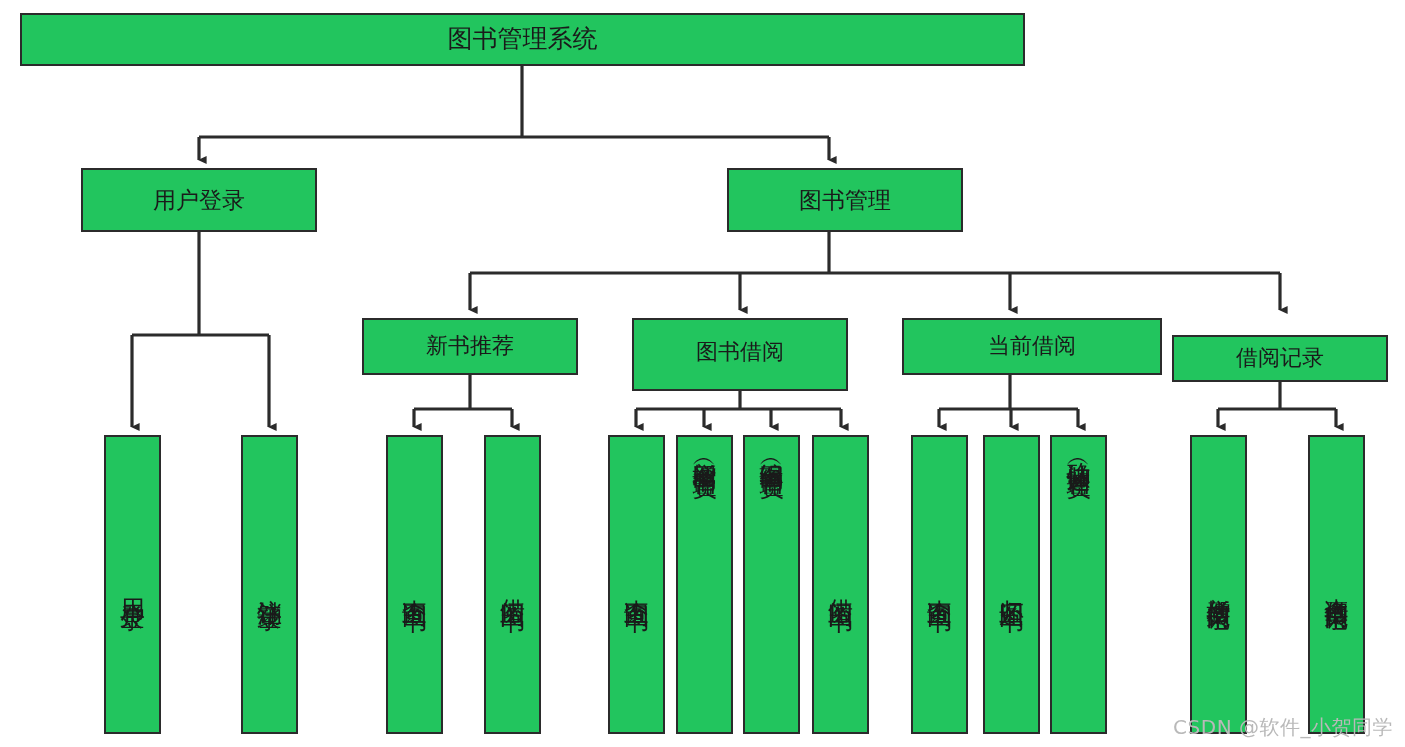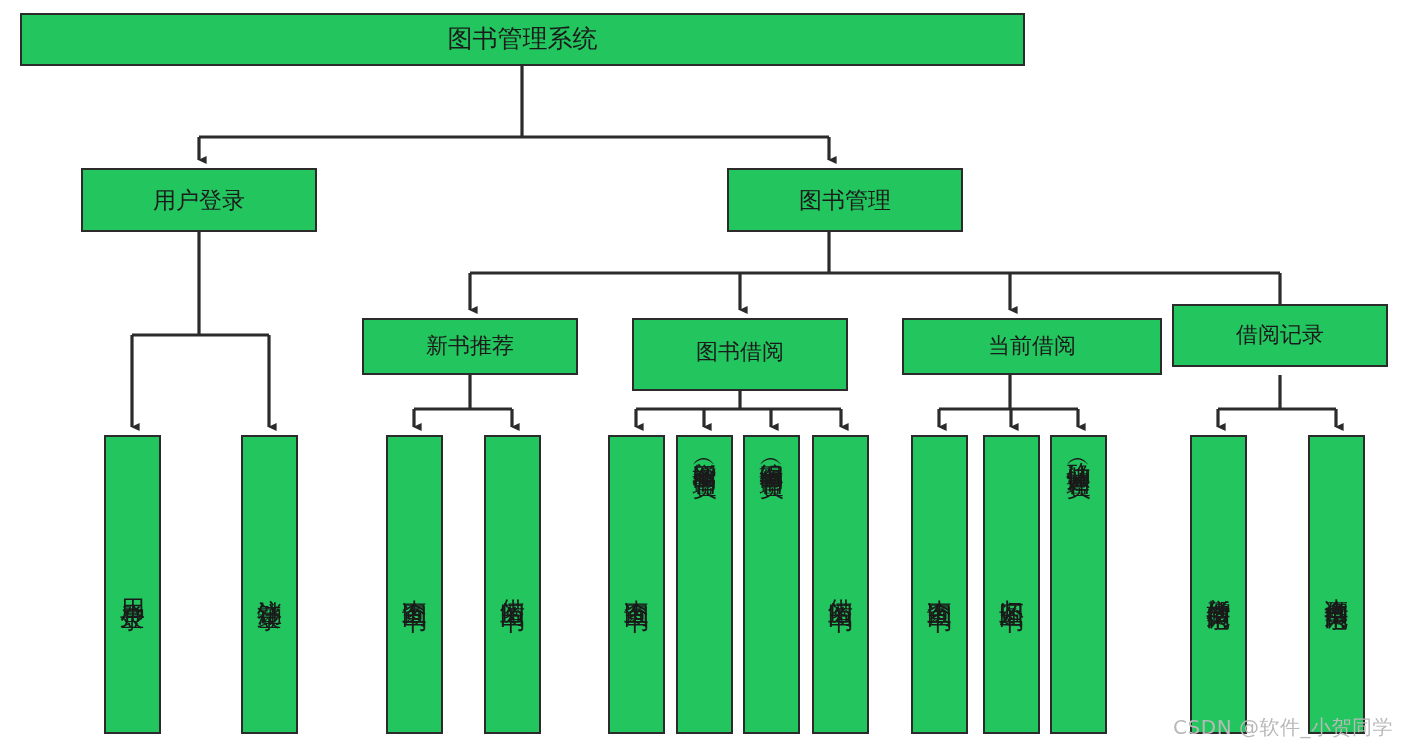--- a/index.html
+++ b/index.html
@@ -145,21 +145,21 @@
 
   <div class="node level-2" style="left:362px; top:318px; width:216px; height:57px;">
     <span class="node-label">新书推荐</span>
   </div>
   <div class="node level-2" style="left:632px; top:318px; width:216px; height:73px;font-family:Liberation Mono, monospace;">
     <span class="node-label">图书借阅</span>
   </div>
   <div class="node level-2" style="left:902px; top:318px; width:260px; height:57px;">
     <span class="node-label">当前借阅</span>
   </div>
-  <div class="node level-2" style="left:1172px; top:304px; width:216px; height:63px;align-items:center;">
+  <div class="node level-2" style="left:1172px; top:335px; width:216px; height:47px;align-items:center;">
     <span class="node-label">借阅记录</span>
   </div>
 
   <div class="node leaf" style="left:104px; top:435px; width:57px; height:299px;">
     <span class="node-label">用户登录</span>
   </div>
   <div class="node leaf" style="left:241px; top:435px; width:57px; height:299px;">
     <span class="node-label">注销登录</span>
   </div>
 

